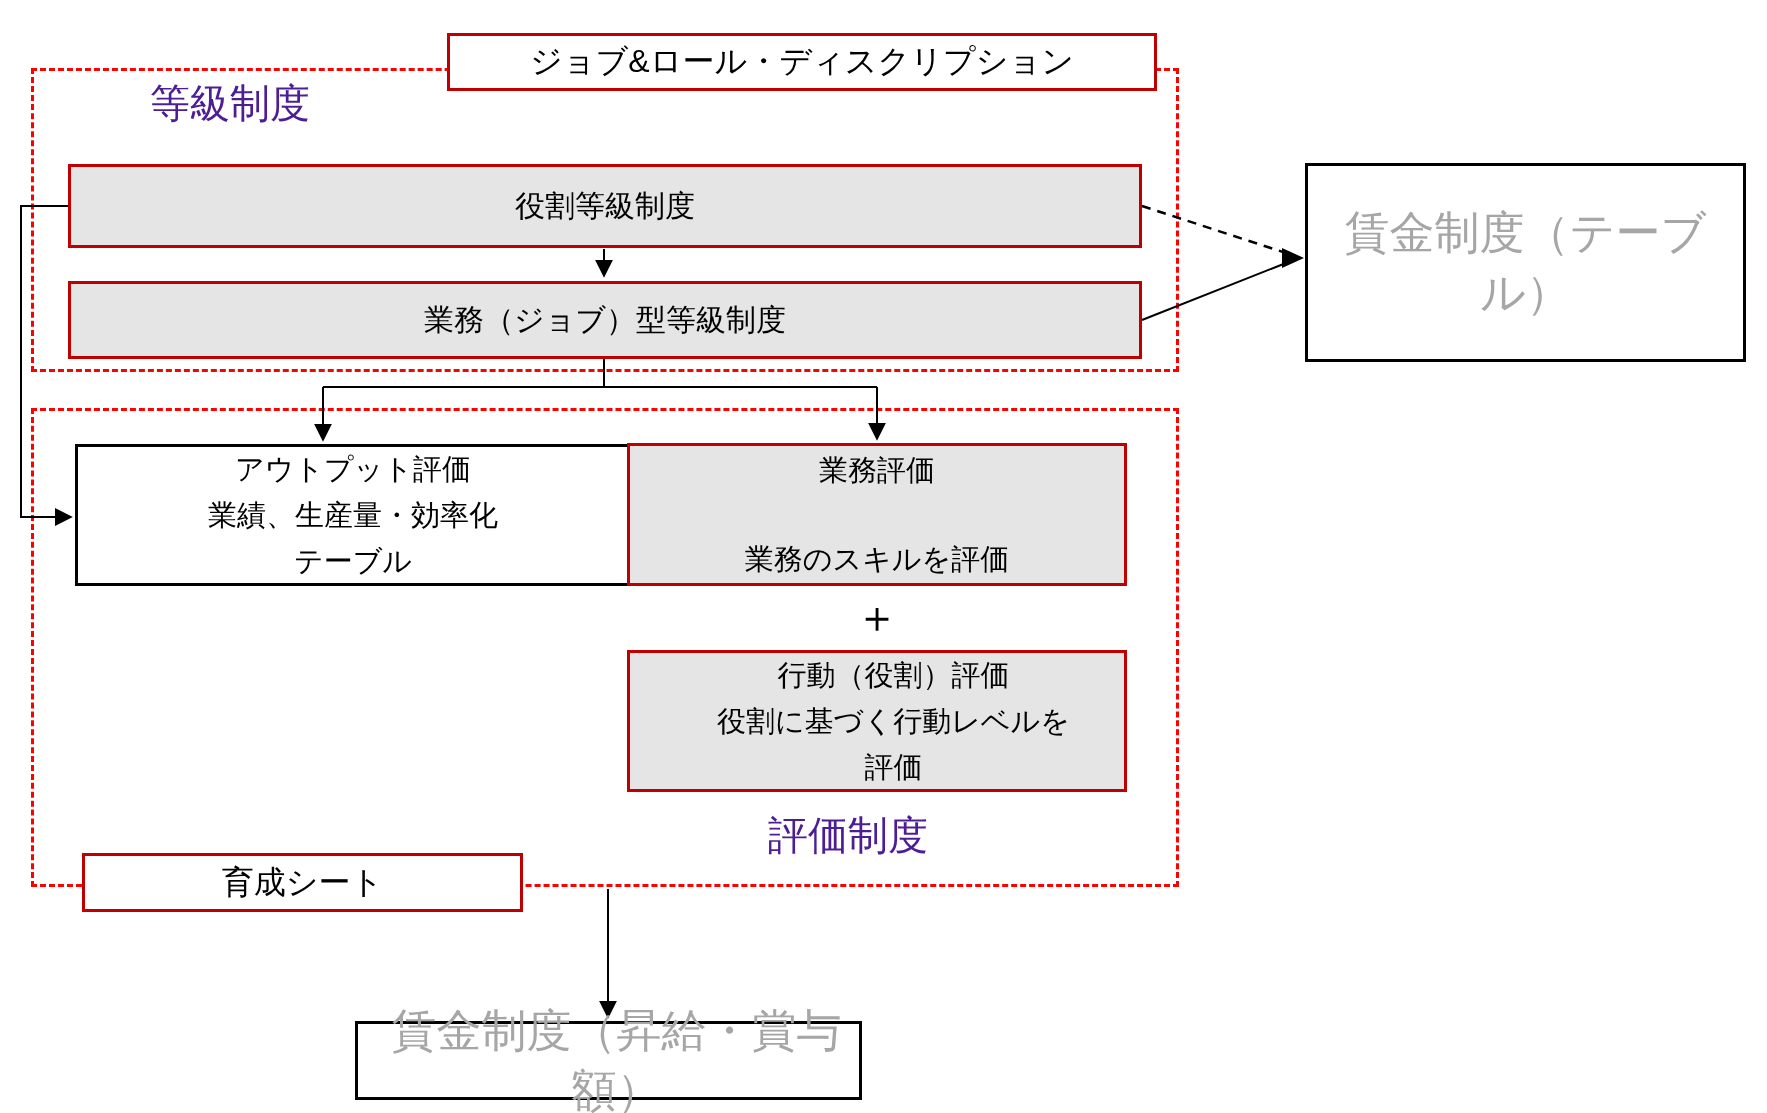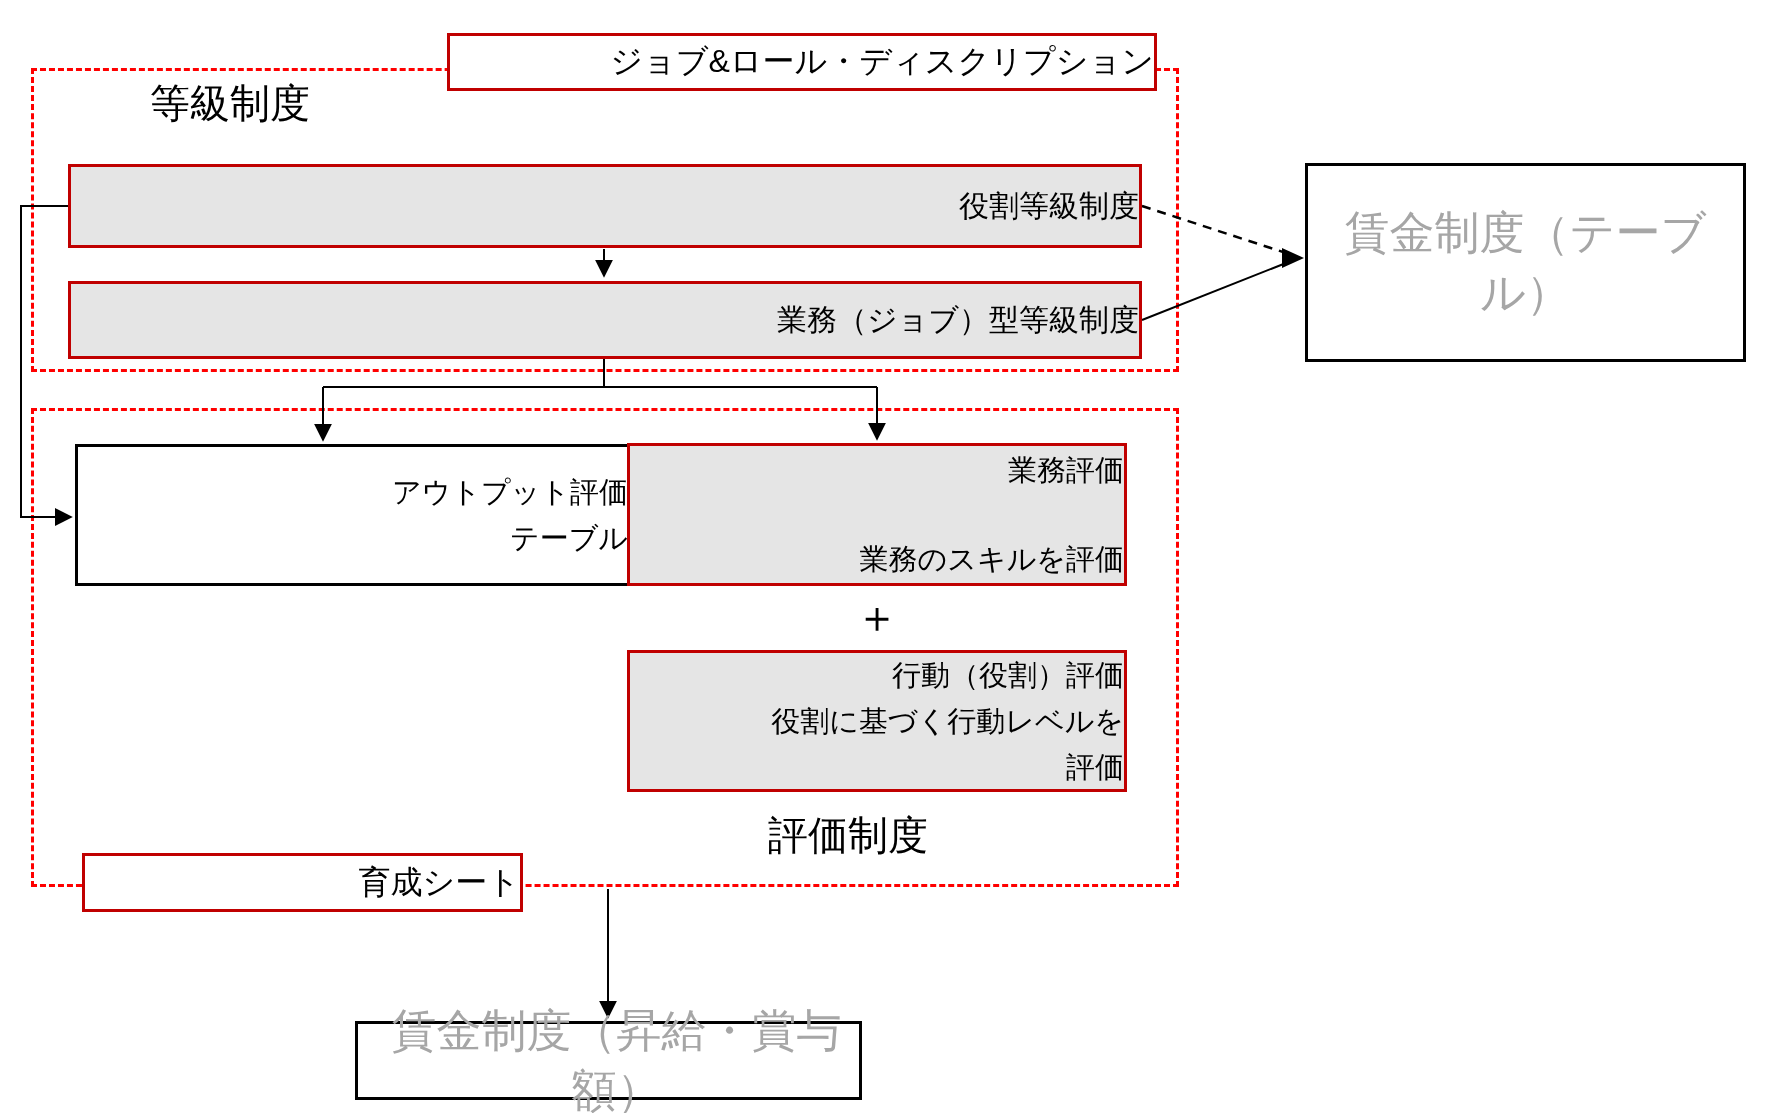--- a/index.html
+++ b/index.html
@@ -13,34 +13,34 @@
   }
   .abs { position:absolute; box-sizing:border-box; }
   .dashed-region {
     border:3px dashed #FF0000;
     background:transparent;
     z-index:1;
   }
   svg.wires { position:absolute; left:0; top:0; z-index:2; pointer-events:none; }
   .box {
     display:flex; flex-direction:column;
-    align-items:flex-end; justify-content:center;
+    align-items:center; justify-content:center;
     text-align:center; z-index:3;
     background:#ffffff;
   }
   .yellow-box { background:#e5e5e5; border:3px solid #C00000; }
   .black-box  { background:#ffffff; border:3px solid #000000; }
   .red-box    { background:#ffffff; border:3px solid #C00000; }
   .box-label-lg { font-size:32px; }
   .box-label-md { font-size:30px; }
   .gray-text { color:#A6A6A6; font-size:45px; }
   .line { font-size:29px; line-height:46px; white-space:nowrap; }
   .section-label {
     position:absolute; z-index:4;
-    color:#000000; font-size:40px; font-weight:500; white-space:nowrap;
+    color:#4c1d95; font-size:40px; font-weight:500; white-space:nowrap;
   }
   .plus-sign {
     position:absolute; z-index:3;
     font-size:44px; text-align:center; color:#000;
   }
   .spread { justify-content:space-around;gap:40px; }
 </style>
 </head>
 <body>
 
@@ -86,20 +86,21 @@
   <div class="abs box yellow-box box-label-md" style="left:68px; top:281px; width:1074px; height:78px;font-family:Liberation Serif, serif;">
     <span>業務（ジョブ）型等級制度</span>
   </div>
 
   <div class="abs box black-box" style="left:1305px; top:163px; width:441px; height:199px;">
     <span class="gray-text">賃金制度（テーブル）</span>
   </div>
 
   <div class="abs box black-box" style="left:75px; top:444px; width:556px; height:142px;">
     <div class="line">アウトプット評価</div>
+    <div class="line">業績、生産量・効率化</div>
     <div class="line">テーブル</div>
   </div>
 
   <div class="abs box yellow-box spread" style="left:627px; top:443px; width:500px; height:143px;">
     <div class="line">業務評価</div>
     <div class="line">業務のスキルを評価</div>
   </div>
 
   <div class="plus-sign" style="left:827px; top:588px; width:100px;">＋</div>
 

